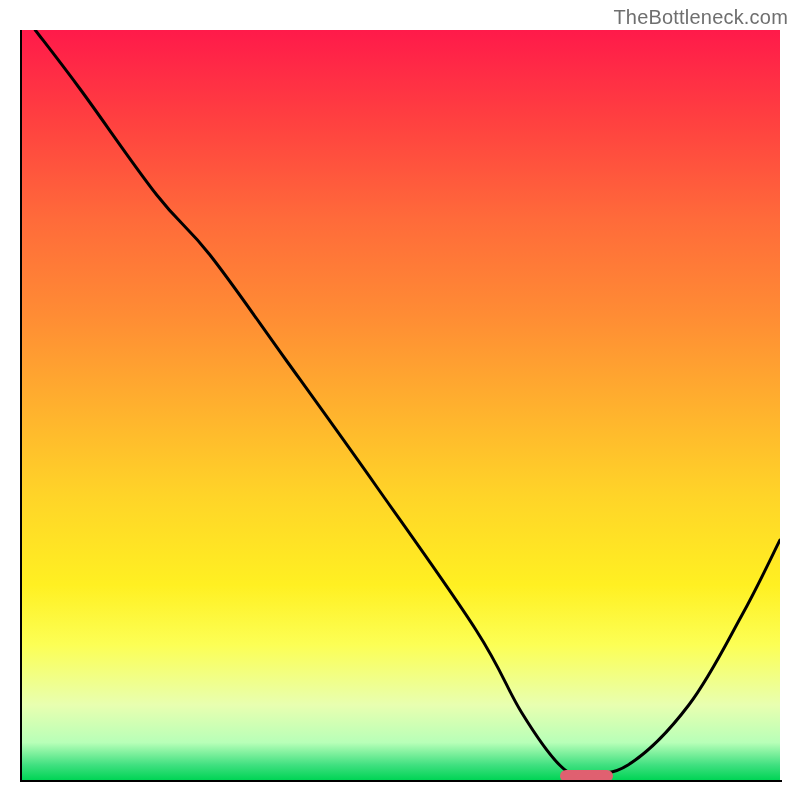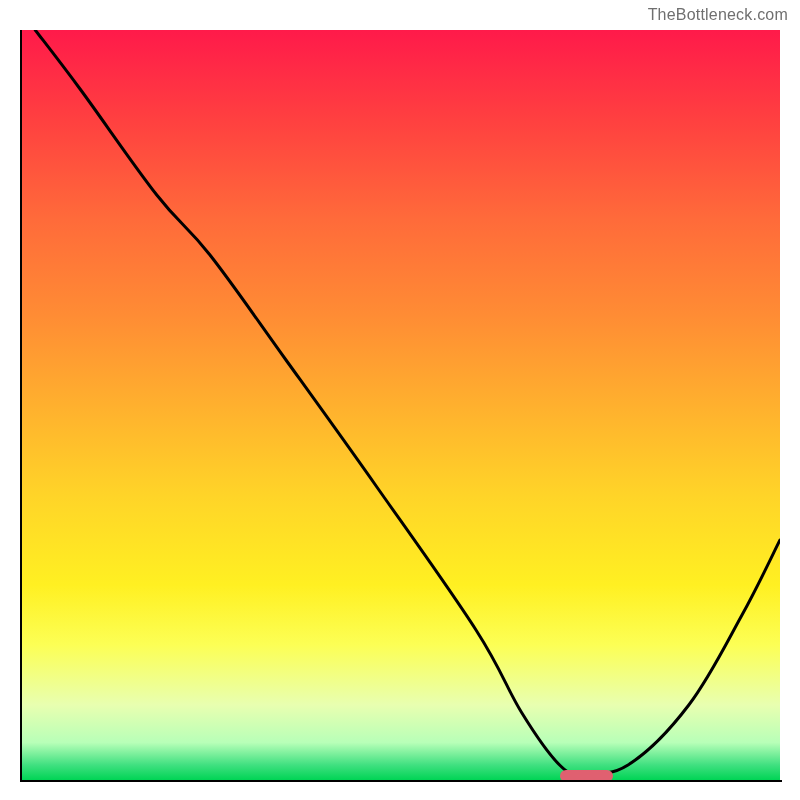--- a/index.html
+++ b/index.html
@@ -50,21 +50,21 @@
     top: 780px;
     width: 762px;
     height: 2px;
     background: #000;
   }
   .watermark {
     position: absolute;
     top: 6px;
     right: 12px;
     color: #6f6f6f;
-    font-size: 16px;
+    font-size: 20px;
     font-weight: 500;
     letter-spacing: 0.2px;
   }
   svg.curve {
     position: absolute;
     left: 20px;
     top: 30px;
     width: 760px;
     height: 750px;
   }

